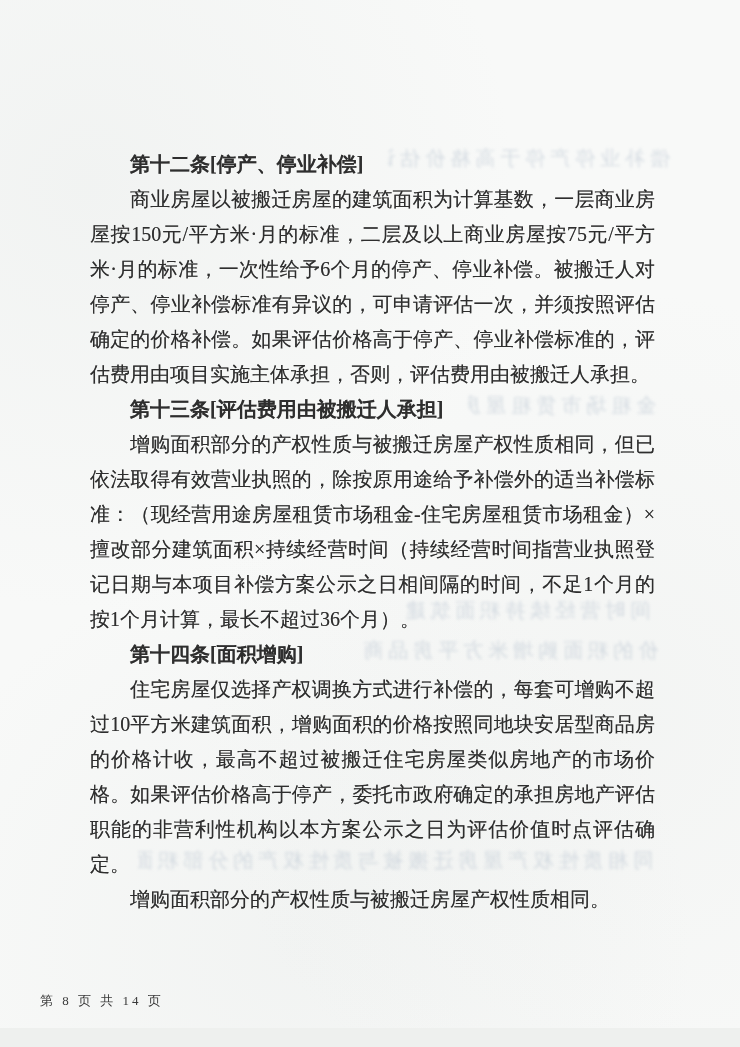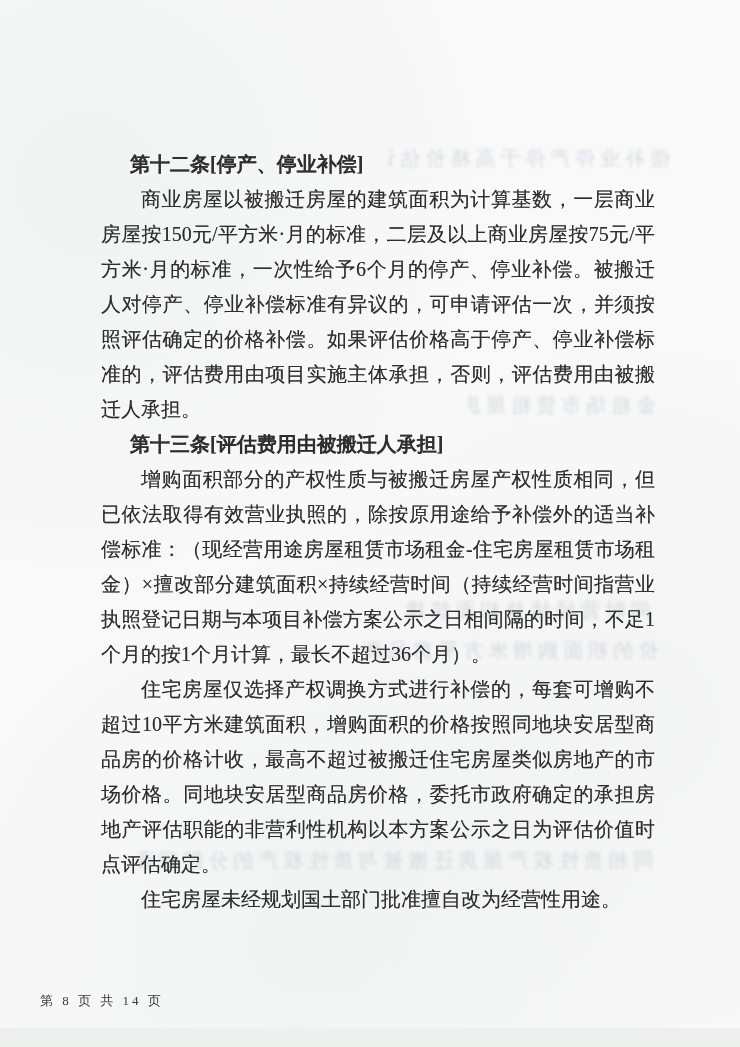--- a/index.html
+++ b/index.html
@@ -36,21 +36,21 @@
   .doc-body {
     position: absolute;
     left: 90px; top: 147px; width: 565px;
     font-size: 20px;
     line-height: 35px;
     color: #2e2e2e;
     text-shadow: 0 0 0.5px rgba(40,40,40,0.55);
   }
   .block { margin: 0; text-indent: 40px; }
   .block.heading { font-weight: bold; text-align: left; }
-  .block.paragraph { text-align: justify; margin-left: 11px; }
+  .block.paragraph { text-align: justify; }
   .footer {
     position: absolute;
     left: 0; top: 992px; width: 740px;
     text-align: left;
     font-size: 13px;
     letter-spacing: 3px;
     color: #3a3a3a;
     padding-left: 40px;
   }
 </style>
@@ -65,19 +65,20 @@
       <div class="ghost" style="left: 388px; top: 598px; width: 262px;">间时营经续持积面筑建</div>
       <div class="ghost" style="left: 328px; top: 638px; width: 330px;">价的积面购增米方平房品商</div>
       <div class="ghost" style="left: 138px; top: 848px; width: 515px;">同相质性权产屋房迁搬被与质性权产的分部积面购增</div>
     </div>
 
   <div class="doc-body" id="doc-body">
       <p class="block heading">第十二条[停产、停业补偿]</p>
       <p class="block paragraph">商业房屋以被搬迁房屋的建筑面积为计算基数，一层商业房屋按150元/平方米·月的标准，二层及以上商业房屋按75元/平方米·月的标准，一次性给予6个月的停产、停业补偿。被搬迁人对停产、停业补偿标准有异议的，可申请评估一次，并须按照评估确定的价格补偿。如果评估价格高于停产、停业补偿标准的，评估费用由项目实施主体承担，否则，评估费用由被搬迁人承担。</p>
       <p class="block heading">第十三条[评估费用由被搬迁人承担]</p>
       <p class="block paragraph">增购面积部分的产权性质与被搬迁房屋产权性质相同，但已依法取得有效营业执照的，除按原用途给予补偿外的适当补偿标准：（现经营用途房屋租赁市场租金-住宅房屋租赁市场租金）×擅改部分建筑面积×持续经营时间（持续经营时间指营业执照登记日期与本项目补偿方案公示之日相间隔的时间，不足1个月的按1个月计算，最长不超过36个月）。</p>
-      <p class="block paragraph">住宅房屋仅选择产权调换方式进行补偿的，每套可增购不超过10平方米建筑面积，增购面积的价格按照同地块安居型商品房的价格计收，最高不超过被搬迁住宅房屋类似房地产的市场价格。同地块安居型商品房价格，委托市政府确定的承担房地产评估职能的非营利性机构以本方案公示之日为评估价值时点评估确定。</p>
-      <p class="block paragraph">住宅房屋未经规划国土部门批准擅自改为经营性用途。</p>
+      <p class="block heading">第十四条[面积增购]</p>
+      <p class="block paragraph">住宅房屋仅选择产权调换方式进行补偿的，每套可增购不超过10平方米建筑面积，增购面积的价格按照同地块安居型商品房的价格计收，最高不超过被搬迁住宅房屋类似房地产的市场价格。如果评估价格高于停产，委托市政府确定的承担房地产评估职能的非营利性机构以本方案公示之日为评估价值时点评估确定。</p>
+      <p class="block paragraph">增购面积部分的产权性质与被搬迁房屋产权性质相同。</p>
     </div>
 
   <div class="footer">第 8 页 共 14 页</div>
 
 </div>
 
 </body></html>

